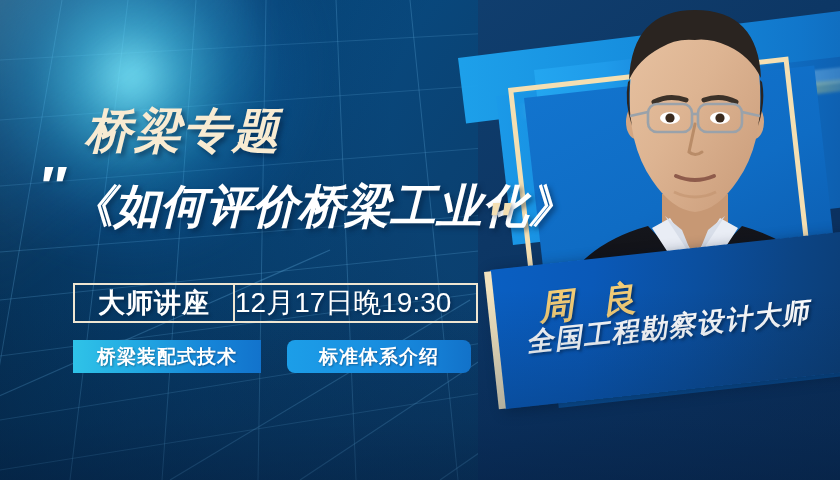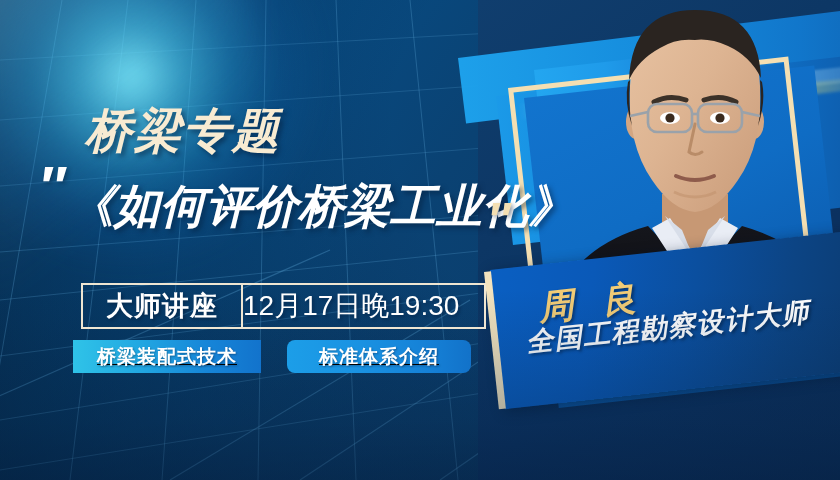--- a/index.html
+++ b/index.html
@@ -166,45 +166,45 @@
   }
   .quote-close{
     position:absolute;left:487px;top:196px;
     font-size:48px;font-weight:bold;font-style:italic;
     color:#F4DFB2;line-height:1;
     text-shadow:2px 2px 4px rgba(4,26,54,.45);
   }
 
   
   .lecture-box{
-    position:absolute;left:73px;top:283px;width:405px;height:46px;
+    position:absolute;left:73px;top:283px;width:405px;height:40px;
     border:2px solid #EFE6D2;
     box-sizing:border-box;
-    display:flex;align-items:stretch;margin-left:8px;
+    display:flex;align-items:stretch;
   }
   .lb-left{
     display:flex;align-items:center;justify-content:center;
     width:160px;
     border-right:2px solid #EFE6D2;
     box-sizing:border-box;
   }
   .lb-left span{
     font-size:27px;font-weight:bold;color:#FFFFFF;letter-spacing:1px;
     text-shadow:2px 2px 3px rgba(4,26,54,.45);
   }
   .lb-right{
     flex:1;display:flex;align-items:center;
   }
   .lb-right span{
     font-size:28px;font-weight:normal;color:#FFFFFF;letter-spacing:0px;
     text-shadow:2px 2px 3px rgba(4,26,54,.40);
   }
 
   
-  .chips{position:absolute;left:73px;top:340px;display:flex;gap:26px;text-decoration:underline;}
+  .chips{position:absolute;left:73px;top:340px;display:flex;gap:26px;}
   .chip{
     height:33px;display:flex;align-items:center;justify-content:center;
     padding:0 14px;
     font-size:19px;font-weight:bold;color:#FFFFFF;letter-spacing:1px;
     white-space:nowrap;
     text-shadow:1px 1px 2px rgba(4,26,54,.40);
   }
   .chip-1{background:linear-gradient(90deg,#2FC3E8 0%,#22A8E2 35%,#1685D8 72%,#1273CC 100%);width:160px;}
   .chip-2{background:linear-gradient(90deg,#1C9EE8 0%,#1A92E2 40%,#1580D6 78%,#1272C9 100%);width:156px;border-radius:8px;}
 

